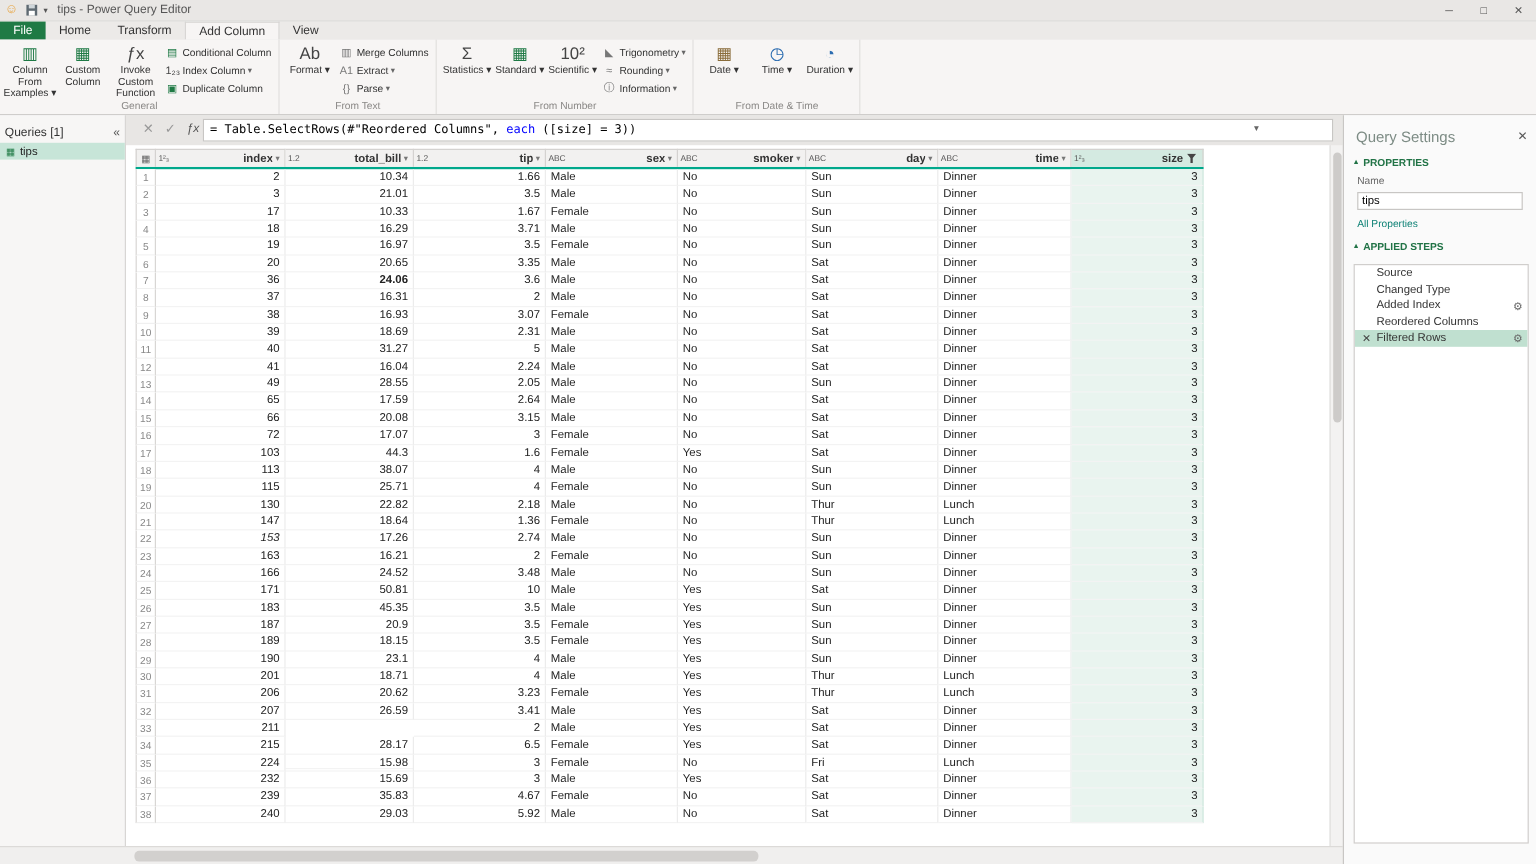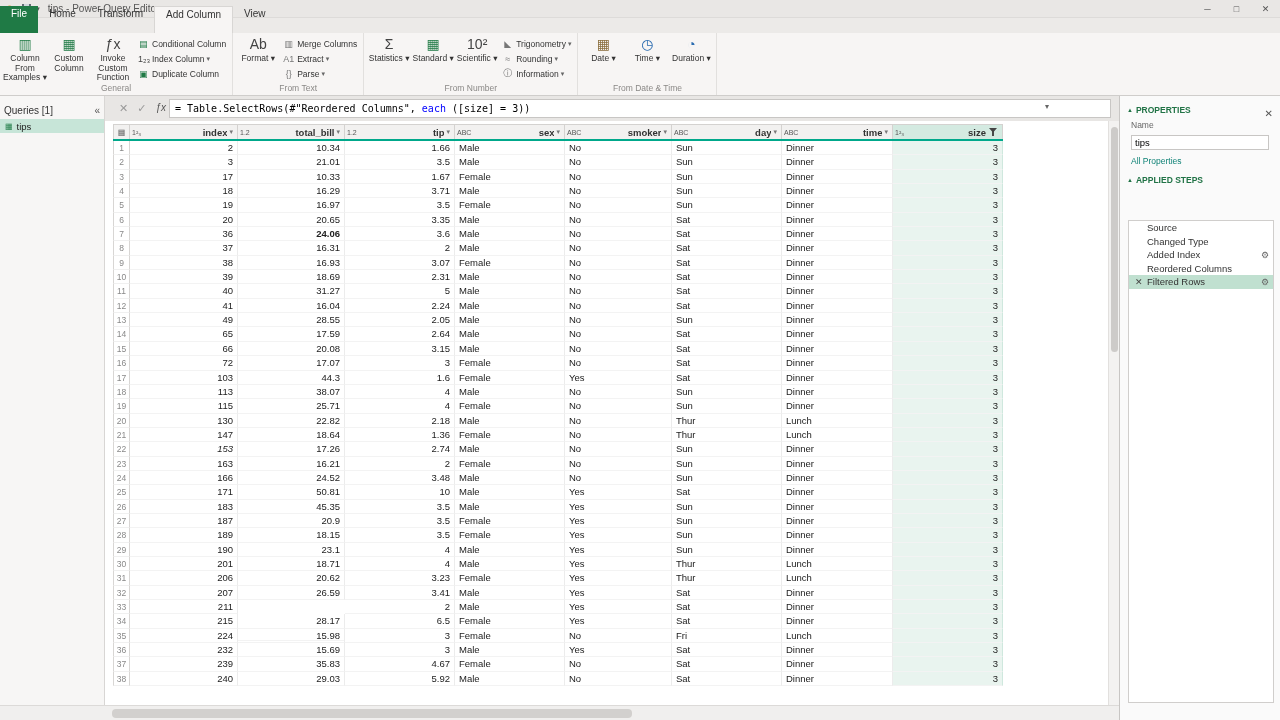--- a/index.html
+++ b/index.html
@@ -12,21 +12,21 @@
   .save-icon{width:9px;height:9px;background:#5f6a72;margin-left:7px;position:relative;}
   .save-icon::before{content:"";position:absolute;left:2px;top:0;width:5px;height:3px;background:#cfd6da;}
   .save-icon::after{content:"";position:absolute;left:2px;bottom:0;width:5px;height:4px;background:#fff;}
   .qat-arrow{font-size:7px;color:#555;margin-left:5px;}
   .title-text{margin-left:8px;color:#555;}
   .win-controls{margin-left:auto;display:flex;}
   .win-btn{width:29px;height:18px;text-align:center;line-height:18px;font-size:9px;color:#555;}
 
   
   .tabsrow{position:absolute;left:0;top:18px;width:1280px;height:15px;background:#eceae8;display:flex;font-size:10px;align-items:flex-end;}
-  .tab{padding:1px 11px 2px 11px;color:#333;height:27px;line-height:13px;}
+  .tab{padding:1px 11px 2px 11px;color:#333;height:15px;line-height:13px;}
   .tab.file{background:#1f7a45;color:#fff;}
   .tab.active{background:#f7f5f4;border:1px solid #d8d6d4;border-bottom:none;}
 
   
   .ribbon{position:absolute;left:0;top:33px;width:1280px;height:63px;background:#f7f5f4;border-bottom:1px solid #cfcdcb;display:flex;}
   .rgroup{height:100%;display:flex;flex-direction:column;border-right:1px solid #e2e0de;padding:1px 3px 0 3px;}
   .rbtns{flex:1;display:flex;align-items:stretch;}
   .rbig{width:44px;display:flex;flex-direction:column;align-items:center;padding-top:1px;text-align:center;cursor:default;}
   .ricon{height:19px;font-size:14px;line-height:19px;}
   .rlabel{font-size:8.5px;line-height:9.5px;color:#333;}
@@ -716,20 +716,21 @@
 </div>
 
 <div class="vscroll">
   <div class="vthumb"></div>
 </div>
 <div class="bottom-strip">
   <div class="hthumb"></div>
 </div>
 
 <div class="settings-panel">
+  <div class="sp-title">Query Settings</div>
   <span class="sp-close">✕</span>
   <div class="sec-header"><span class="sec-tri">▲</span><span>PROPERTIES</span></div>
   <div class="name-label">Name</div>
   <input class="name-input" value="tips" style="">
   <div class="all-props">All Properties</div>
   <div class="sec-header"><span class="sec-tri">▲</span><span>APPLIED STEPS</span></div>
   <div class="steps-box">
       <div class="step">
         <span class="steplabel">Source</span>
       </div>

